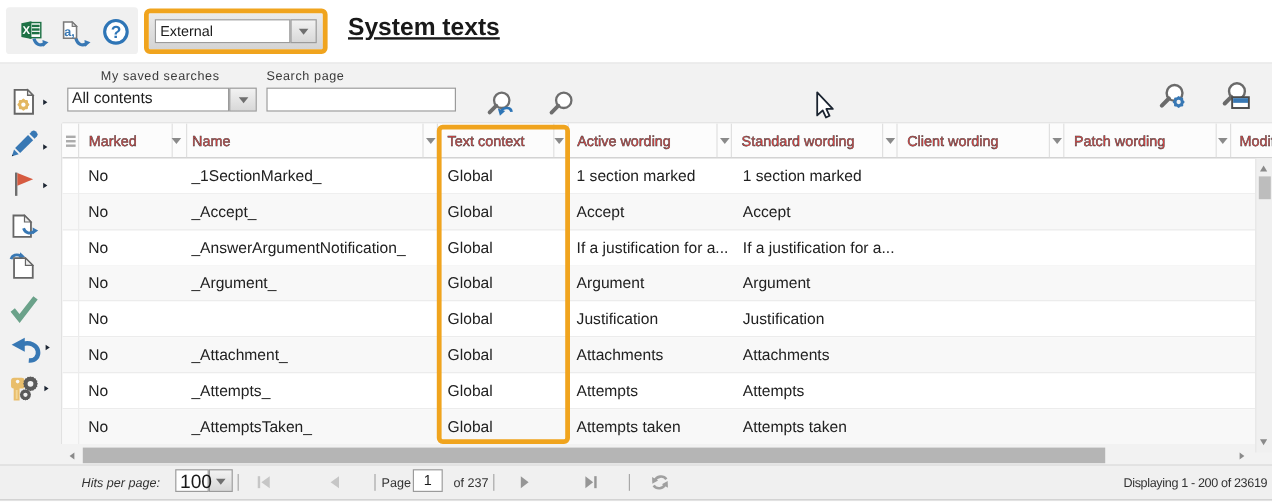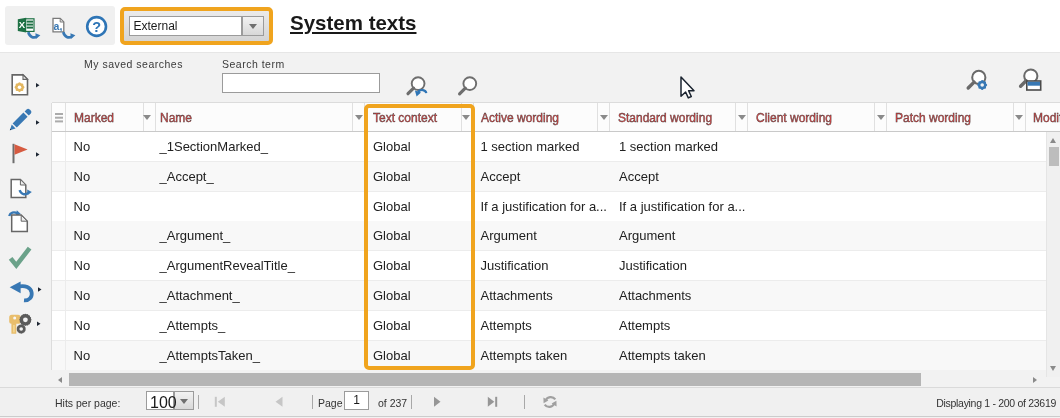--- a/index.html
+++ b/index.html
@@ -145,21 +145,28 @@
       <rect x="9.7" y="17.5" width="7" height="7" rx="0.8"></rect>
       <rect x="9.7" y="17.5" width="7" height="7" rx="0.8" transform="rotate(45 13.2 21)"></rect>
       <rect x="9.7" y="17.5" width="7" height="7" rx="0.8" transform="rotate(22.5 13.2 21)"></rect>
       <rect x="9.7" y="17.5" width="7" height="7" rx="0.8" transform="rotate(67.5 13.2 21)"></rect>
     </g>
     <circle cx="13.2" cy="21" r="1.8" fill="#f2f2f2"></circle>
     <polygon points="29,13.5 32.5,15.8 29,18.1" fill="#1d2633"></polygon>
   </svg>
 
   <div class="abs lbl" style="left:56px;top:58px;padding-left:28px;">My saved searches</div>
-  <div class="abs lbl" style="left:222px;top:58px;">Search term</div>
+  <div class="abs" style="left:56px;top:73px;width:158px;height:20px;">
+    <div class="ddwhite" style="width:135px;"></div>
+    <div class="ddbtn" style="width:23px;">
+        <div class="ddtri" style="left:7px;top:7px;"></div>
+      </div>
+    <div class="abs" style="left:4px;top:1px;font-size:13px;color:#1f1f1f;">All contents</div>
+  </div>
+  <div class="abs lbl" style="left:222px;top:58px;">Search page</div>
   <div class="abs" style="left:222px;top:73px;width:158px;height:20px;background:#fff;border:1px solid #9b9b9b;"></div>
 
   <svg style="left:404px;top:68px;" width="30" height="32" viewBox="0 0 30 32">
     <circle cx="14.1" cy="15.6" r="6.4" fill="#fff" stroke="#6e6e6e" stroke-width="1.9"></circle>
     <line x1="9.6" y1="20.1" x2="4" y2="25.7" stroke="#6e6e6e" stroke-width="3.2" stroke-linecap="round"></line>
     <path d="M22.3 25.2 C21.8 21.6 16.4 20.8 13.9 24" stroke="#2e75b6" stroke-width="2.2" fill="none"></path>
     <polygon points="10.9,22.4 12.6,28.4 17,24.6" fill="#2e75b6"></polygon>
   </svg>
   <svg style="left:455px;top:70px;" width="26" height="26" viewBox="0 0 26 26">
     <circle cx="14.8" cy="13.6" r="6.4" fill="#fff" stroke="#6e6e6e" stroke-width="1.9"></circle>
@@ -233,34 +240,34 @@
         </div>
       <div class="row alt" style="top:29.8px;">
           <span class="c0">No</span>
           <span class="c1">_Accept_</span>
           <span class="c2">Global</span>
           <span class="c3">Accept</span>
           <span class="c4">Accept</span>
         </div>
       <div class="row" style="top:59.6px;">
           <span class="c0">No</span>
+          <span class="c1">_AnswerArgumentNotification_</span>
           <span class="c2">Global</span>
           <span class="c3">If a justification for a...</span>
           <span class="c4">If a justification for a...</span>
         </div>
       <div class="row alt" style="top:89.4px;">
           <span class="c0">No</span>
           <span class="c1">_Argument_</span>
           <span class="c2">Global</span>
           <span class="c3">Argument</span>
           <span class="c4">Argument</span>
         </div>
       <div class="row" style="top:119.2px;">
           <span class="c0">No</span>
-          <span class="c1">_ArgumentRevealTitle_</span>
           <span class="c2">Global</span>
           <span class="c3">Justification</span>
           <span class="c4">Justification</span>
         </div>
       <div class="row alt" style="top:149px;">
           <span class="c0">No</span>
           <span class="c1">_Attachment_</span>
           <span class="c2">Global</span>
           <span class="c3">Attachments</span>
           <span class="c4">Attachments</span>
@@ -290,21 +297,21 @@
     <div class="sarrow" style="left:6px;top:6.5px;border-top:3.3px solid transparent;border-bottom:3.3px solid transparent;border-right:4.4px solid #8a8a8a;"></div>
     <div class="sarrow" style="right:9px;top:6.5px;border-top:3.3px solid transparent;border-bottom:3.3px solid transparent;border-left:4.4px solid #8a8a8a;"></div>
   </div>
   <div class="abs" id="vscroll">
     <div id="vthumb"></div>
     <div class="sarrow" style="left:2.5px;top:5.8px;border-left:3.8px solid transparent;border-right:3.8px solid transparent;border-bottom:5px solid #8a8a8a;"></div>
     <div class="sarrow" style="left:2.5px;bottom:6px;border-left:3.8px solid transparent;border-right:3.8px solid transparent;border-top:5px solid #8a8a8a;"></div>
   </div>
 
   <div class="abs" id="footer"></div>
-  <div class="abs ftxt" style="left:55px;top:397px;">Hits per page:</div>
+  <div class="abs ftxt" style="left:68px;top:397px;font-style:italic;">Hits per page:</div>
   <div class="abs" style="left:146px;top:391px;width:48px;height:19px;">
     <div class="ddwhite" style="width:28px;"></div>
     <div class="ddbtn" style="width:20px;">
         <div class="ddtri" style="left:5px;top:6.5px;"></div>
       </div>
     <div class="abs" style="left:4px;top:2.5px;font-size:16px;color:#1a1a1a;">100</div>
   </div>
   <div class="abs fsep" style="left:198px;"></div>
   <div class="abs fsep" style="left:312px;"></div>
   <div class="abs fsep" style="left:411px;"></div>

